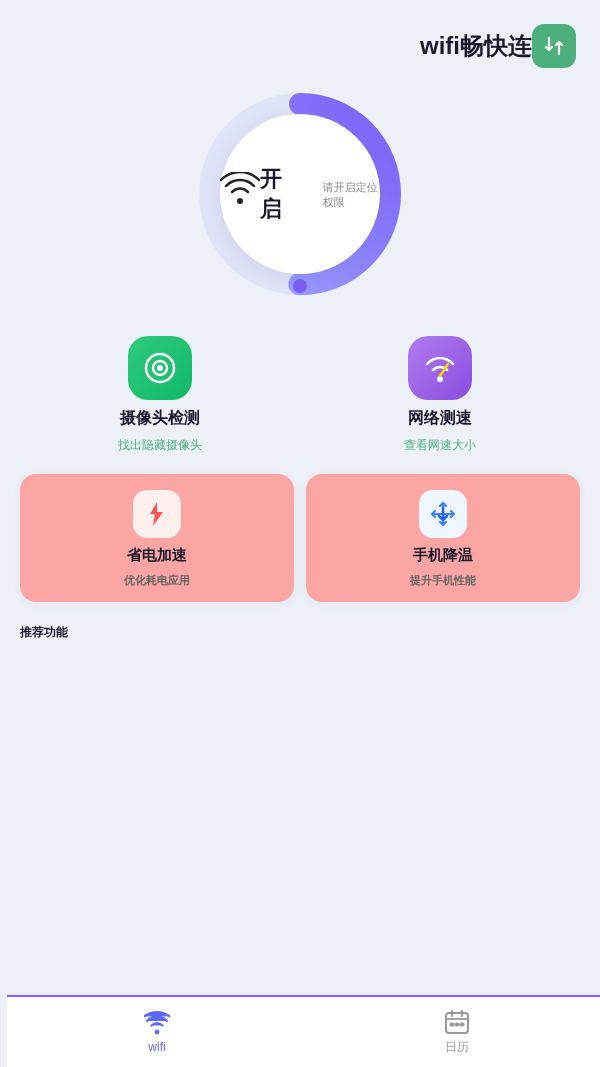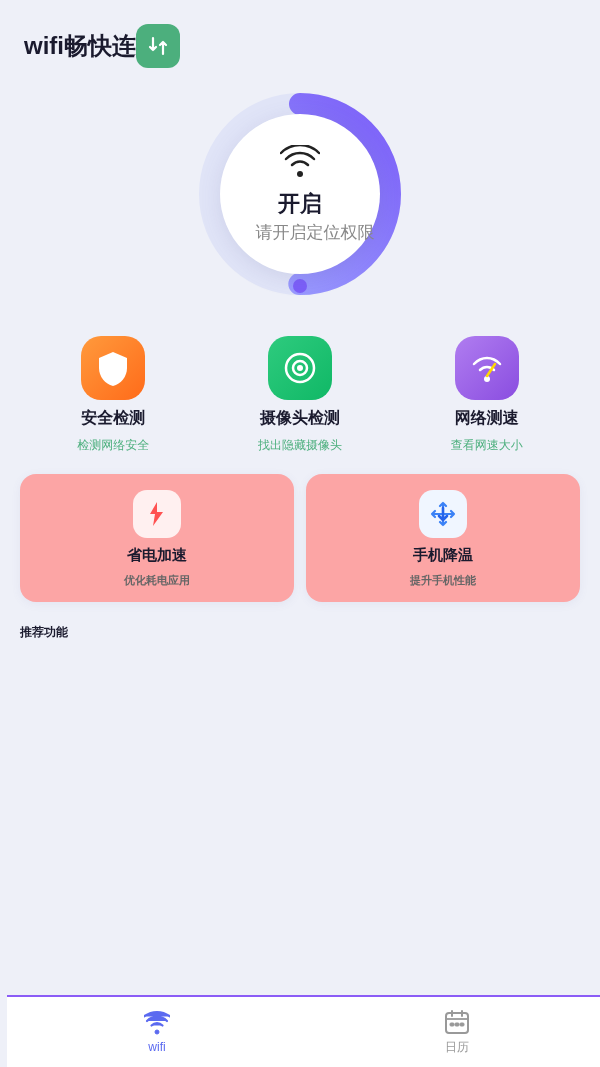--- a/index.html
+++ b/index.html
@@ -8,21 +8,21 @@
       min-height: 1067px;
       background: #eef0f8;
       font-family: -apple-system, 'PingFang SC', 'Microsoft YaHei', sans-serif;
       position: relative;
       overflow-x: hidden;
     }
 
     
     .header {
       display: flex;
-      justify-content: flex-start;
+      justify-content: flex-end;
       align-items: center;
       padding: 24px 24px 16px 24px;
     }
     .header-title {
       font-size: 24px;
       font-weight: 600;
       color: #1a1a2e;
     }
     .header-icon-btn {
       width: 44px;
@@ -64,37 +64,37 @@
       width: 220px;
       height: 220px;
     }
     .donut-inner {
       position: absolute;
       width: 160px;
       height: 160px;
       background: white;
       border-radius: 50%;
       display: flex;
-      flex-direction: column;
+      flex-direction: row;
       align-items: center;
       justify-content: center;
       box-shadow: 0 4px 20px rgba(100,100,160,0.15);
     }
     .donut-wifi-icon {
       font-size: 32px;
       color: #333;
       margin-bottom: 4px;
     }
     .donut-label {
       font-size: 22px;
       font-weight: 700;
       color: #1a1a2e;
     }
     .donut-sublabel {
-      font-size: 17px;
+      font-size: 11px;
       color: #888;
       margin-top: 2px;
       margin-left: 30px;
     }
 
     
     .feature-section {
       padding: 0 20px;
     }
 
@@ -277,32 +277,20 @@
         </svg>
       </div>
       <span class="donut-label">开启</span>
       <span class="donut-sublabel">请开启定位权限</span>
     </div>
   </div>
 
   <div class="feature-section">
     <div class="top-features">
 
-      <div class="top-feature-item">
-        <div class="top-feature-icon orange">
-          <svg viewBox="0 0 36 36">
-            <path d="M18 2L4 8v10c0 8.5 6 16 14 18 8-2 14-9.5 14-18V8L18 2z"></path>
-            <path d="M12 18l4 4 8-8" stroke="white" stroke-width="2" stroke-linecap="round" fill="none"></path>
-
-            <path d="M10 19h3l2-4 3 8 2-5 2 2h4" stroke="white" stroke-width="1.8" stroke-linecap="round" fill="none"></path>
-          </svg>
-        </div>
-        <span class="top-feature-name">安全检测</span>
-        <span class="top-feature-desc">检测网络安全</span>
-      </div>
 
       <div class="top-feature-item">
         <div class="top-feature-icon green">
           <svg viewBox="0 0 36 36">
             <circle cx="18" cy="18" r="14" fill="none" stroke="white" stroke-width="2.5"></circle>
             <circle cx="18" cy="18" r="7" fill="none" stroke="white" stroke-width="2.5"></circle>
             <circle cx="18" cy="18" r="3" fill="white"></circle>
           </svg>
         </div>
         <span class="top-feature-name">摄像头检测</span>

